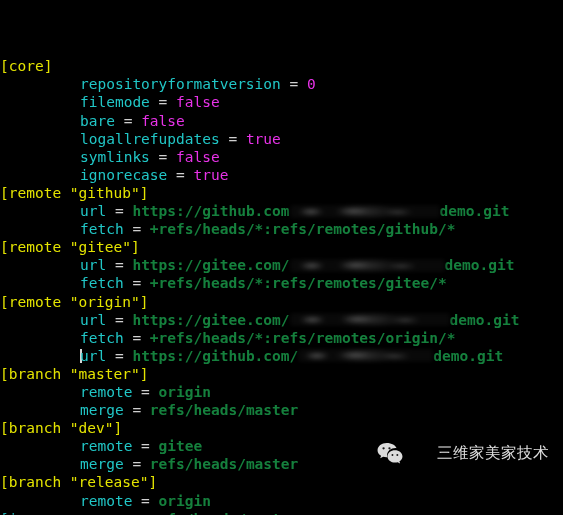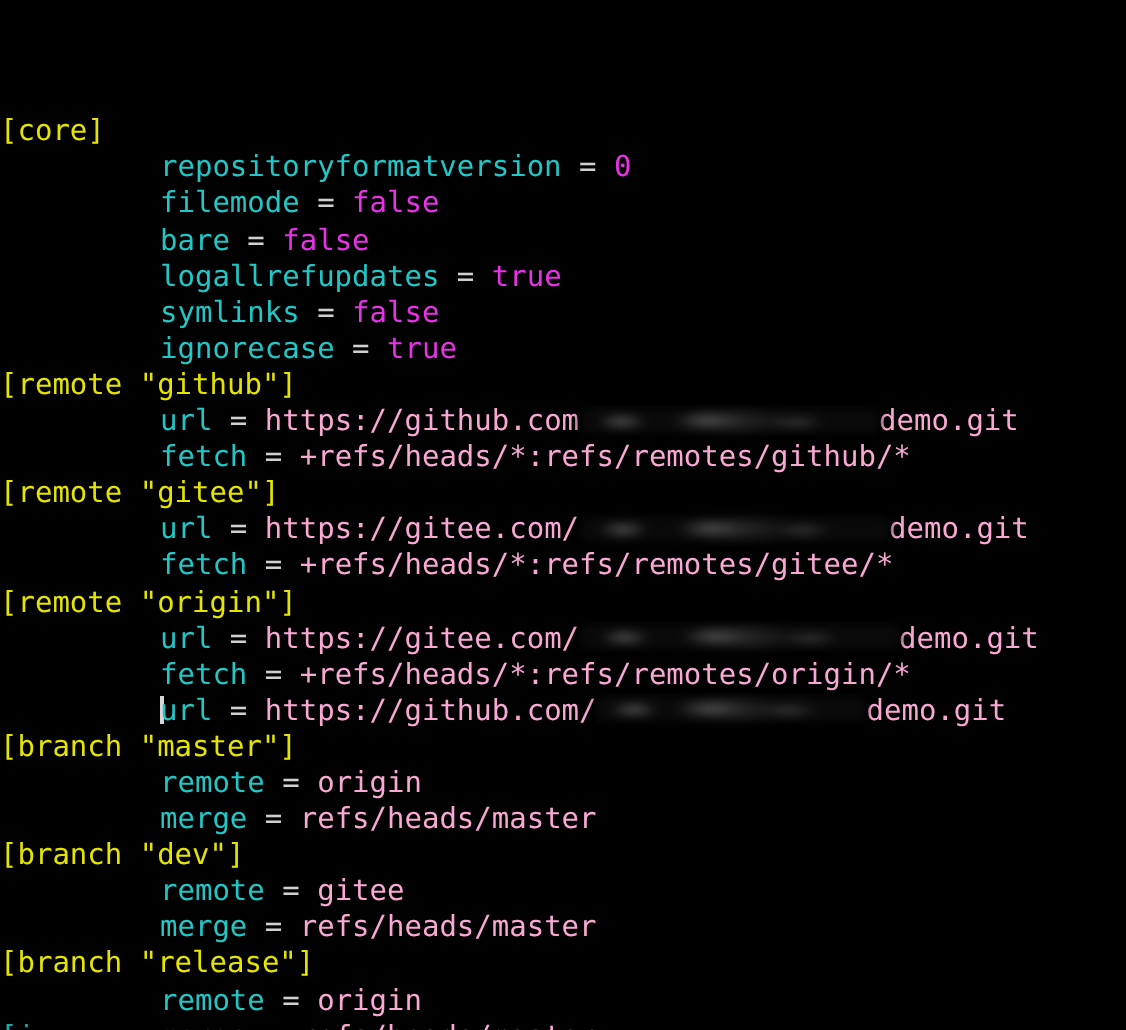--- a/index.html
+++ b/index.html
@@ -23,21 +23,21 @@
     white-space:pre;
   }
   .line { height:18.1px; white-space:pre; letter-spacing:0px; }
   .ind { display:inline-block; width:80px; }
 
   
   .section { color:#e4e400; }
   .key     { color:#21c7c7;text-align:center; }
   .eq      { color:#d0d0d0; }
   .boolnum { color:#e832e8; }
-  .plain   { color:#f9a8d4; }
+  .plain   { color:#15803d;font-weight:bold; }
 
   
   .redact {
     display:inline-block;
     vertical-align:middle;
     position:relative;
     top:-1px;
     height:13px;
     border-radius:3px;
     background:
@@ -89,14 +89,27 @@
 </style>
 </head>
 <body>
 
 <div id="terminal">
 
   <div id="config-lines"><div class="line"><span class="section">[core]</span></div><div class="line"><span class="ind"></span><span class="key">repositoryformatversion</span><span class="eq"> = </span><span class="boolnum">0</span></div><div class="line"><span class="ind"></span><span class="key">filemode</span><span class="eq"> = </span><span class="boolnum">false</span></div><div class="line"><span class="ind"></span><span class="key">bare</span><span class="eq"> = </span><span class="boolnum">false</span></div><div class="line"><span class="ind"></span><span class="key">logallrefupdates</span><span class="eq"> = </span><span class="boolnum">true</span></div><div class="line"><span class="ind"></span><span class="key">symlinks</span><span class="eq"> = </span><span class="boolnum">false</span></div><div class="line"><span class="ind"></span><span class="key">ignorecase</span><span class="eq"> = </span><span class="boolnum">true</span></div><div class="line"><span class="section">[remote "github"]</span></div><div class="line"><span class="ind"></span><span class="key">url</span><span class="eq"> = </span><span class="plain">https://github.com</span><span class="redact" style="width: 150px;"></span><span class="plain">demo.git</span></div><div class="line"><span class="ind"></span><span class="key">fetch</span><span class="eq"> = </span><span class="plain">+refs/heads/*:refs/remotes/github/*</span></div><div class="line"><span class="section">[remote "gitee"]</span></div><div class="line"><span class="ind"></span><span class="key">url</span><span class="eq"> = </span><span class="plain">https://gitee.com/</span><span class="redact" style="width: 155px;"></span><span class="plain">demo.git</span></div><div class="line"><span class="ind"></span><span class="key">fetch</span><span class="eq"> = </span><span class="plain">+refs/heads/*:refs/remotes/gitee/*</span></div><div class="line"><span class="section">[remote "origin"]</span></div><div class="line"><span class="ind"></span><span class="key">url</span><span class="eq"> = </span><span class="plain">https://gitee.com/</span><span class="redact" style="width: 160px;"></span><span class="plain">demo.git</span></div><div class="line"><span class="ind"></span><span class="key">fetch</span><span class="eq"> = </span><span class="plain">+refs/heads/*:refs/remotes/origin/*</span></div><div class="line"><span class="ind"></span><span class="cursor"></span><span class="key">url</span><span class="eq"> = </span><span class="plain">https://github.com/</span><span class="redact" style="width: 135px;"></span><span class="plain">demo.git</span></div><div class="line"><span class="section">[branch "master"]</span></div><div class="line"><span class="ind"></span><span class="key">remote</span><span class="eq"> = </span><span class="plain">origin</span></div><div class="line"><span class="ind"></span><span class="key">merge</span><span class="eq"> = </span><span class="plain">refs/heads/master</span></div><div class="line"><span class="section">[branch "dev"]</span></div><div class="line"><span class="ind"></span><span class="key">remote</span><span class="eq"> = </span><span class="plain">gitee</span></div><div class="line"><span class="ind"></span><span class="key">merge</span><span class="eq"> = </span><span class="plain">refs/heads/master</span></div><div class="line"><span class="section">[branch "release"]</span></div><div class="line"><span class="ind"></span><span class="key">remote</span><span class="eq"> = </span><span class="plain">origin</span></div><div class="line"><span class="ind"></span><span class="key">merge</span><span class="eq"> = </span><span class="plain">refs/heads/master</span></div></div>
 
   <div class="clipped">[i</div>
 
+  <div id="watermark">
+    <span>
+      <svg class="wx-logo" viewBox="0 0 34 30" xmlns="http://www.w3.org/2000/svg">
+        <path fill="#efefef" d="M12.6 1.2C6.0 1.2 0.7 5.4 0.7 10.6c0 3.0 1.8 5.6 4.6 7.3l-1.1 3.4 3.9-2.0c1.4 0.4 2.7 0.6 4.2 0.6 0.4 0 0.8 0 1.2-0.06-0.25-0.8-0.38-1.6-0.38-2.5 0-5.2 5.0-9.4 11.2-9.4 0.42 0 0.84 0.02 1.25 0.07C24.5 4.3 19.1 1.2 12.6 1.2z"></path>
+        <circle fill="#1b1b1b" cx="8.6" cy="8.2" r="1.5"></circle>
+        <circle fill="#1b1b1b" cx="16.3" cy="8.2" r="1.5"></circle>
+        <path fill="#efefef" d="M33.3 18.9c0-4.4-4.4-8.0-9.8-8.0s-9.8 3.6-9.8 8.0 4.4 8.0 9.8 8.0c1.2 0 2.4-0.2 3.5-0.55l3.2 1.7-0.9-2.8c2.4-1.45 4.0-3.7 4.0-6.35z"></path>
+        <circle fill="#1b1b1b" cx="20.2" cy="17.0" r="1.25"></circle>
+        <circle fill="#1b1b1b" cx="26.6" cy="17.0" r="1.25"></circle>
+      </svg>
+    </span>
+    <span class="wm-text">三维家美家技术</span>
+  </div>
 
 </div>
 
 </body></html>

